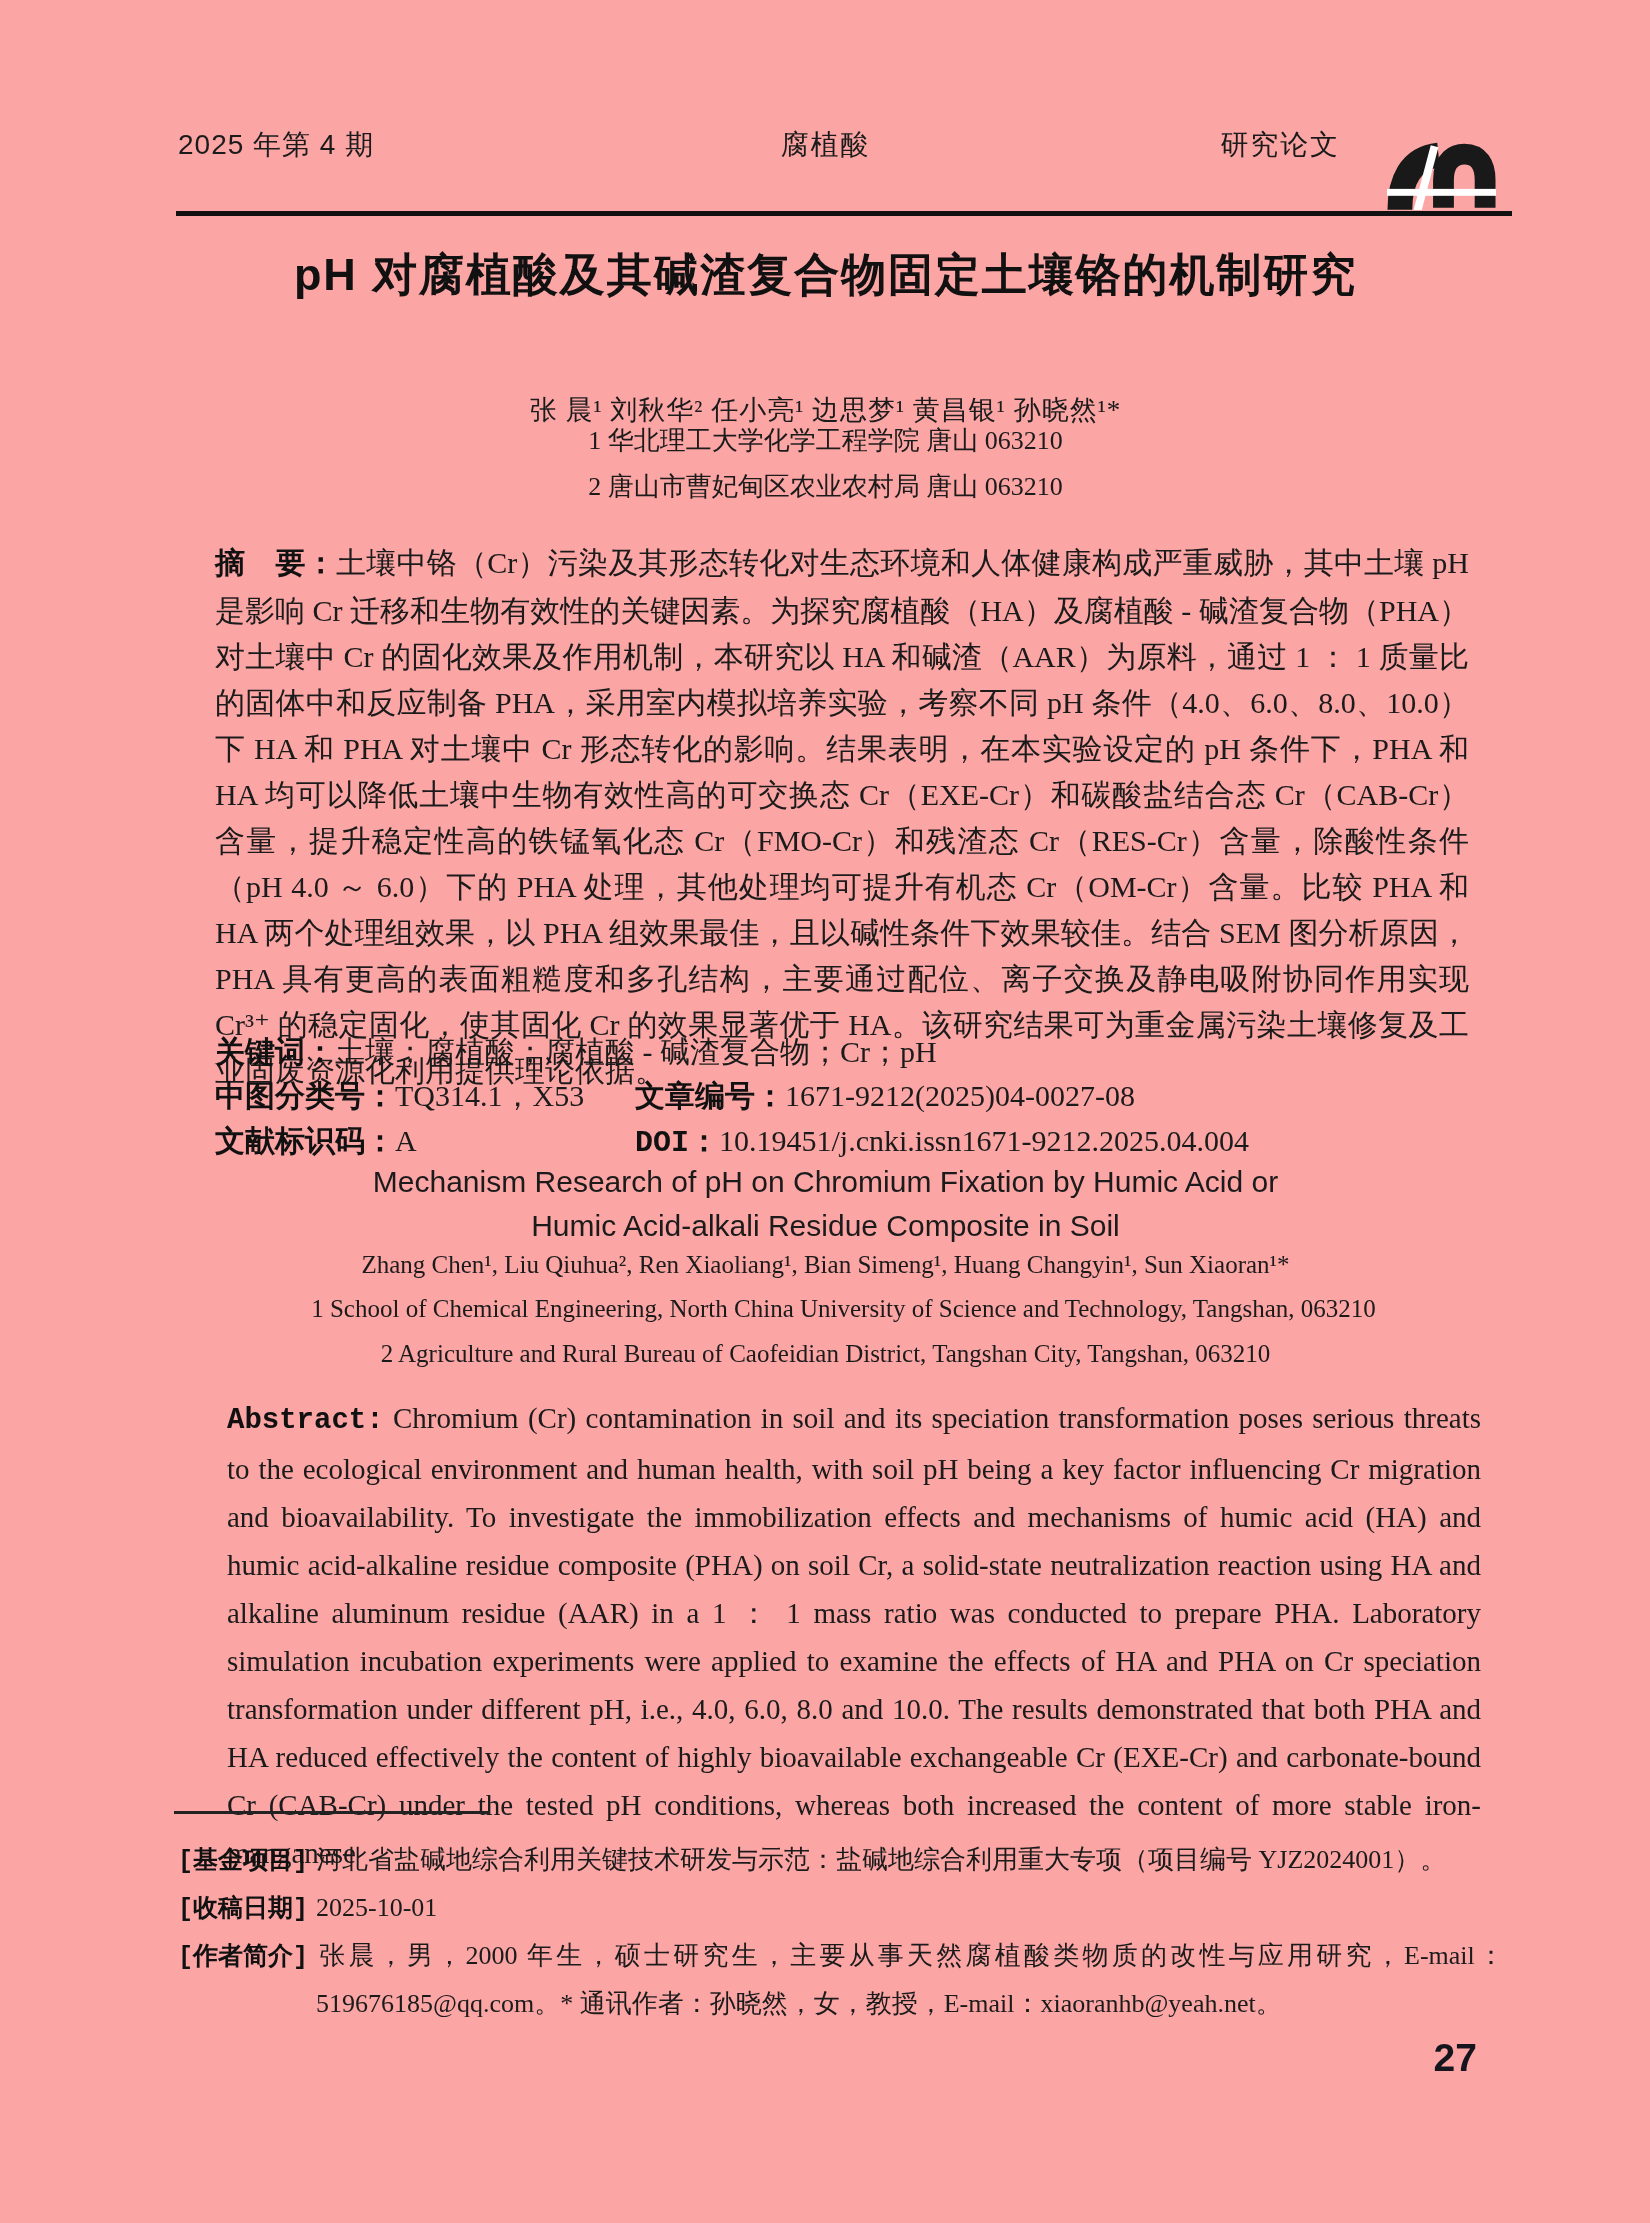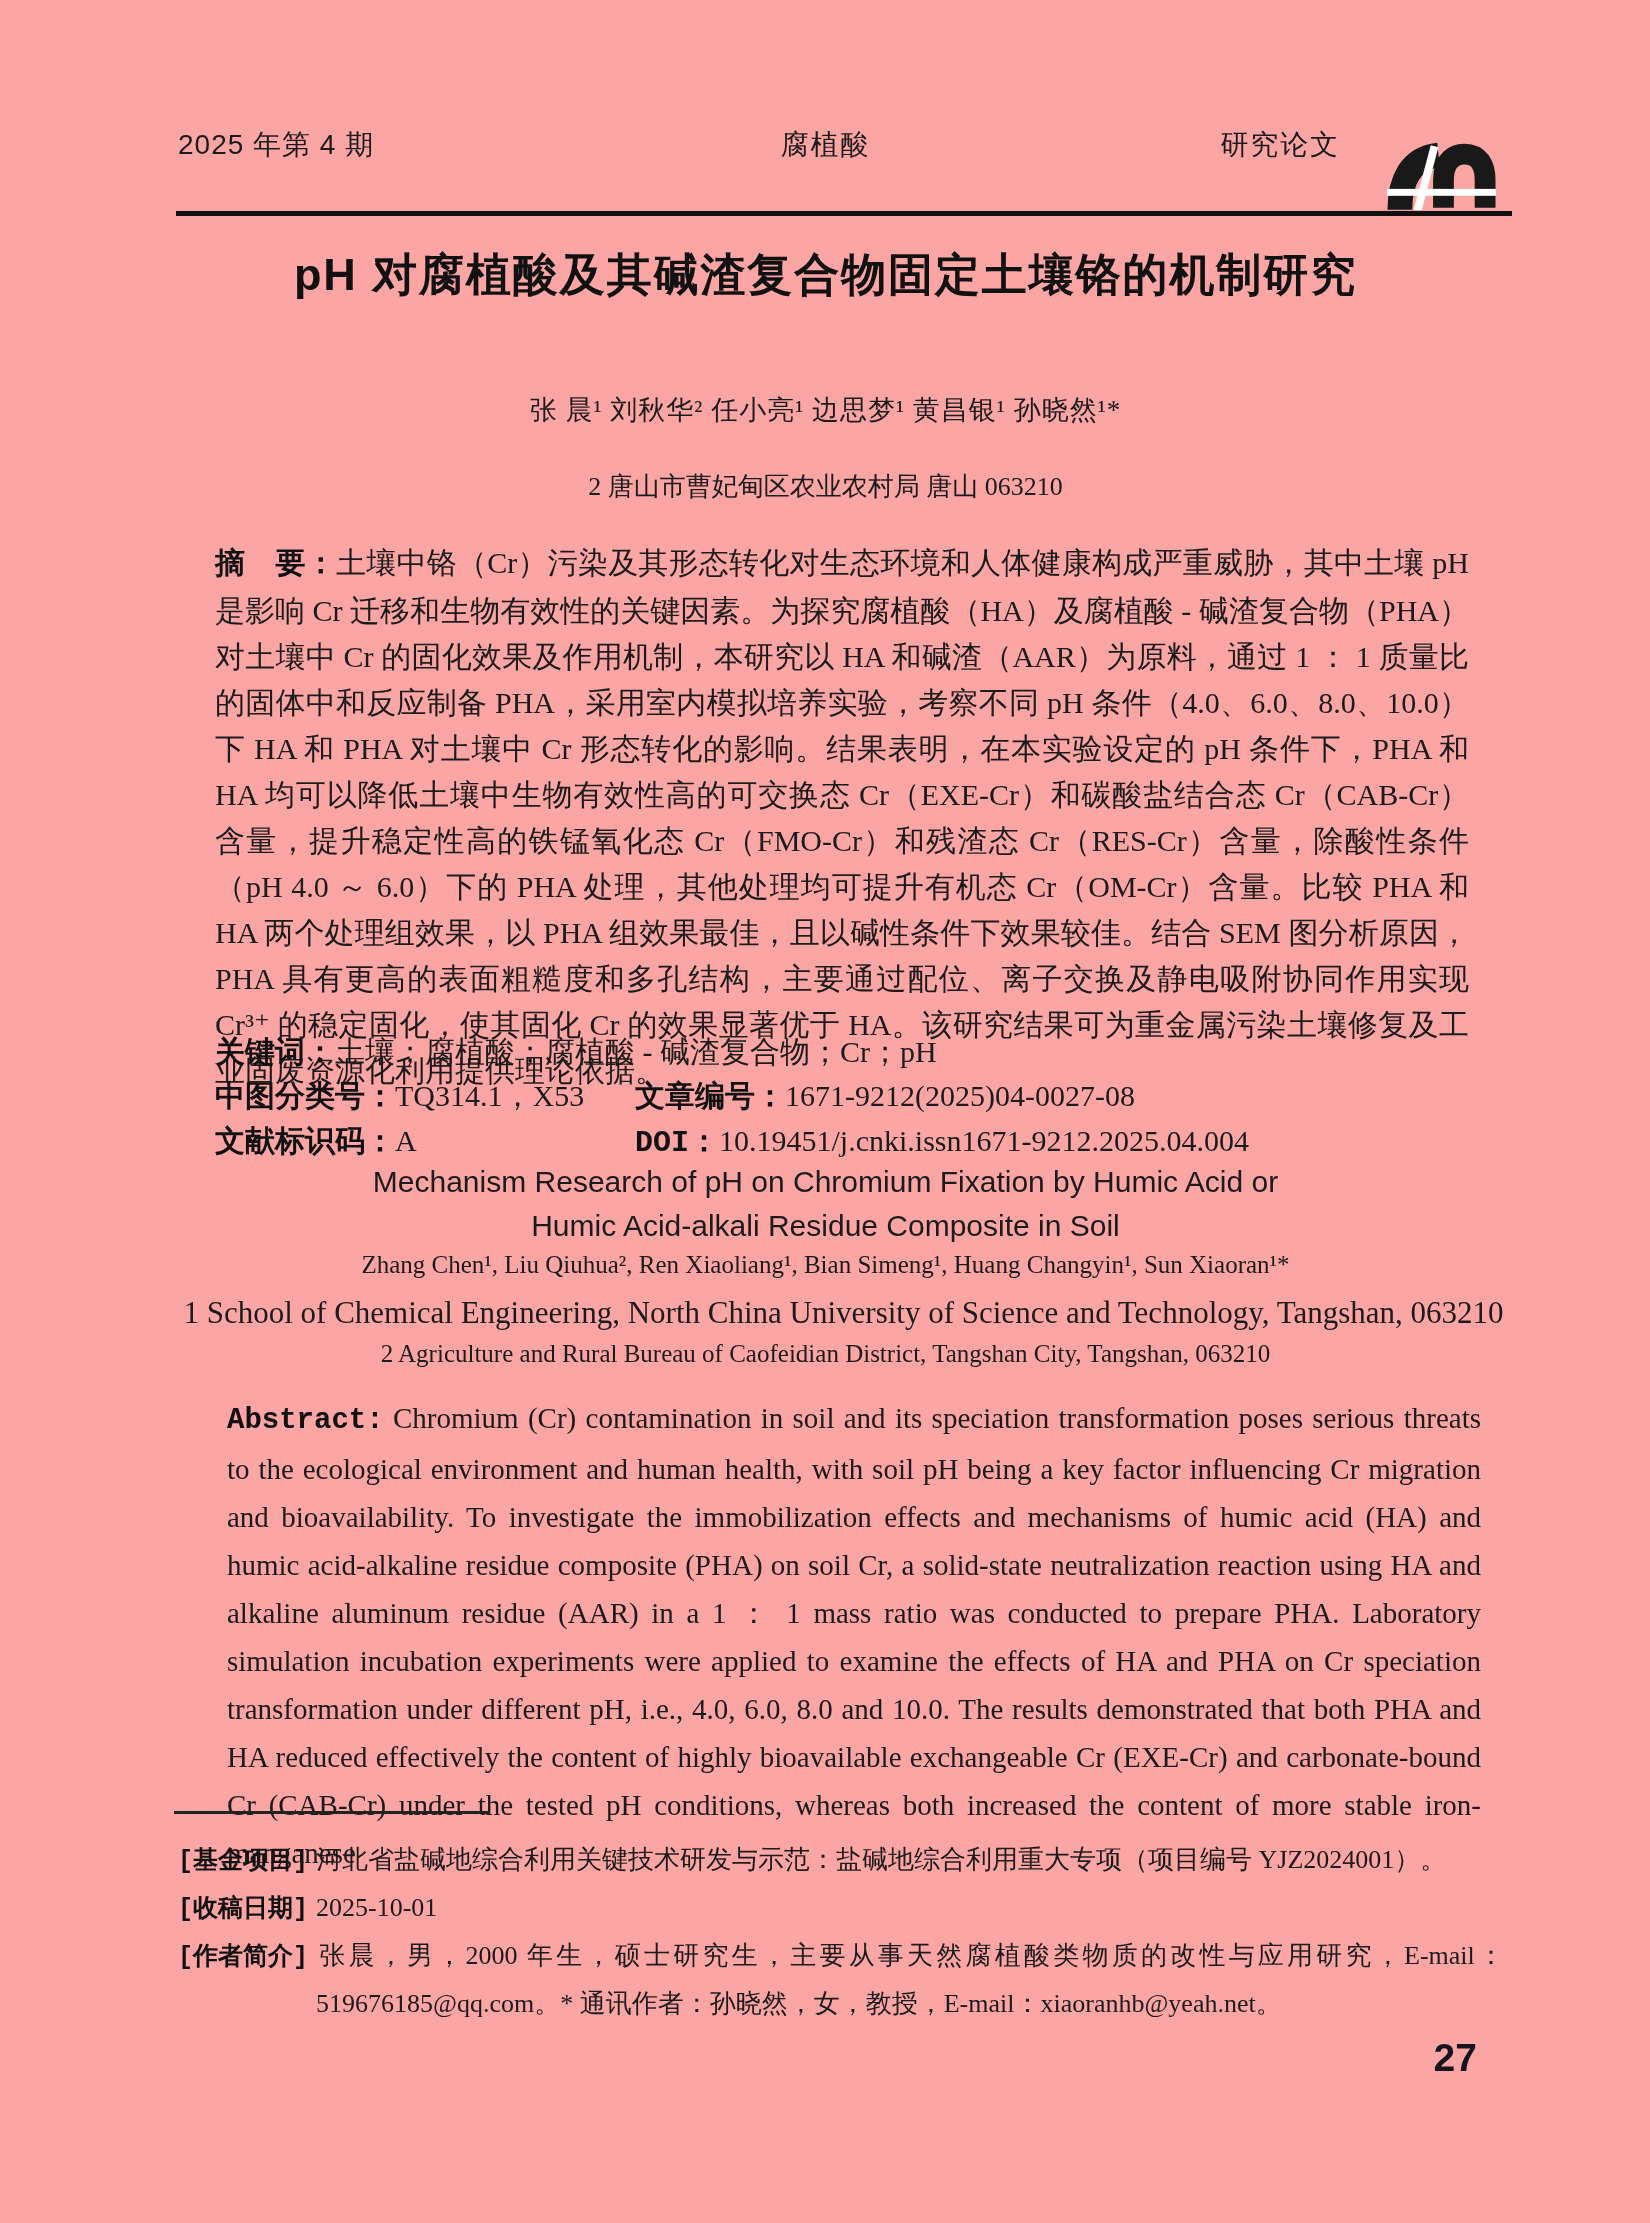--- a/index.html
+++ b/index.html
@@ -40,21 +40,21 @@
   .meta-row{left:215px;width:1254px;font-size:30px;line-height:46px;}
   .meta-row .pair2{position:absolute;left:420px;top:0;}
   .meta-1{top:1073px;}
   .meta-2{top:1118px;}
 
   
   .title-en{font-size:30px;line-height:45px;color:#1b1b1b;}
   .title-en-1{top:1159px;}
   .title-en-2{top:1203px;}
   .authors-en{top:1251px;font-size:25px;}
-  .affil-en-1{top:1295px;font-size:31px;padding-left:36px;}
+  .affil-en-1{top:1295px;font-size:25px;padding-left:36px;}
   .affil-en-2{top:1340px;font-size:25px;}
   .abs-en{
     left:215px;top:1382px;width:1254px;
     font-size:29px;line-height:48px;
     text-align:justify;margin:12px;
   }
 
   
   .fn-sep{left:174px;top:1811px;width:316px;height:2.9px;background:#222;}
   .footnotes{left:178px;top:1837px;width:1326px;font-size:26px;line-height:46px;}
@@ -78,20 +78,21 @@
       <path d="M57,66 L57,38 C57,17 69,12 78,12 C93,12 99,23 99,38 L99,66" stroke="#191919" stroke-width="21" fill="none"></path>
       <line x1="48" y1="4" x2="30" y2="72" stroke="#ffffff" stroke-width="8"></line>
       <rect x="0" y="47" width="110" height="7" fill="#ffffff"></rect>
     </g>
   </svg>
 
   <div class="abs-pos hdr-rule"></div>
 
   <h1 class="abs-pos center title-zh sans" style="margin:0;">pH 对腐植酸及其碱渣复合物固定土壤铬的机制研究</h1>
   <div class="abs-pos center authors-zh">张  晨¹ 刘秋华² 任小亮¹ 边思梦¹ 黄昌银¹ 孙晓然¹*</div>
+  <div class="abs-pos center affil-zh-1">1 华北理工大学化学工程学院 唐山 063210</div>
   <div class="abs-pos center affil-zh-2">2 唐山市曹妃甸区农业农村局 唐山 063210</div>
 
   <p class="abs-pos abs-zh"><span class="lbl">摘　要：</span><span>土壤中铬（Cr）污染及其形态转化对生态环境和人体健康构成严重威胁，其中土壤 pH 是影响 Cr 迁移和生物有效性的关键因素。为探究腐植酸（HA）及腐植酸 - 碱渣复合物（PHA）对土壤中 Cr 的固化效果及作用机制，本研究以 HA 和碱渣（AAR）为原料，通过 1 ： 1 质量比的固体中和反应制备 PHA，采用室内模拟培养实验，考察不同 pH 条件（4.0、6.0、8.0、10.0）下 HA 和 PHA 对土壤中 Cr 形态转化的影响。结果表明，在本实验设定的 pH 条件下，PHA 和 HA 均可以降低土壤中生物有效性高的可交换态 Cr（EXE-Cr）和碳酸盐结合态 Cr（CAB-Cr）含量，提升稳定性高的铁锰氧化态 Cr（FMO-Cr）和残渣态 Cr（RES-Cr）含量，除酸性条件（pH 4.0 ～ 6.0）下的 PHA 处理，其他处理均可提升有机态 Cr（OM-Cr）含量。比较 PHA 和 HA 两个处理组效果，以 PHA 组效果最佳，且以碱性条件下效果较佳。结合 SEM 图分析原因，PHA 具有更高的表面粗糙度和多孔结构，主要通过配位、离子交换及静电吸附协同作用实现 Cr³⁺ 的稳定固化，使其固化 Cr 的效果显著优于 HA。该研究结果可为重金属污染土壤修复及工业固废资源化利用提供理论依据。</span></p>
 
   <div class="abs-pos kw-row"><span class="lbl">关键词：</span><span>土壤；腐植酸；腐植酸 - 碱渣复合物；Cr；pH</span></div>
 
   <div class="abs-pos meta-row meta-1">
     <span><span class="lbl">中图分类号：</span><span>TQ314.1，X53</span></span>
     <span class="pair2"><span class="lbl">文章编号：</span><span>1671-9212(2025)04-0027-08</span></span>
   </div>

